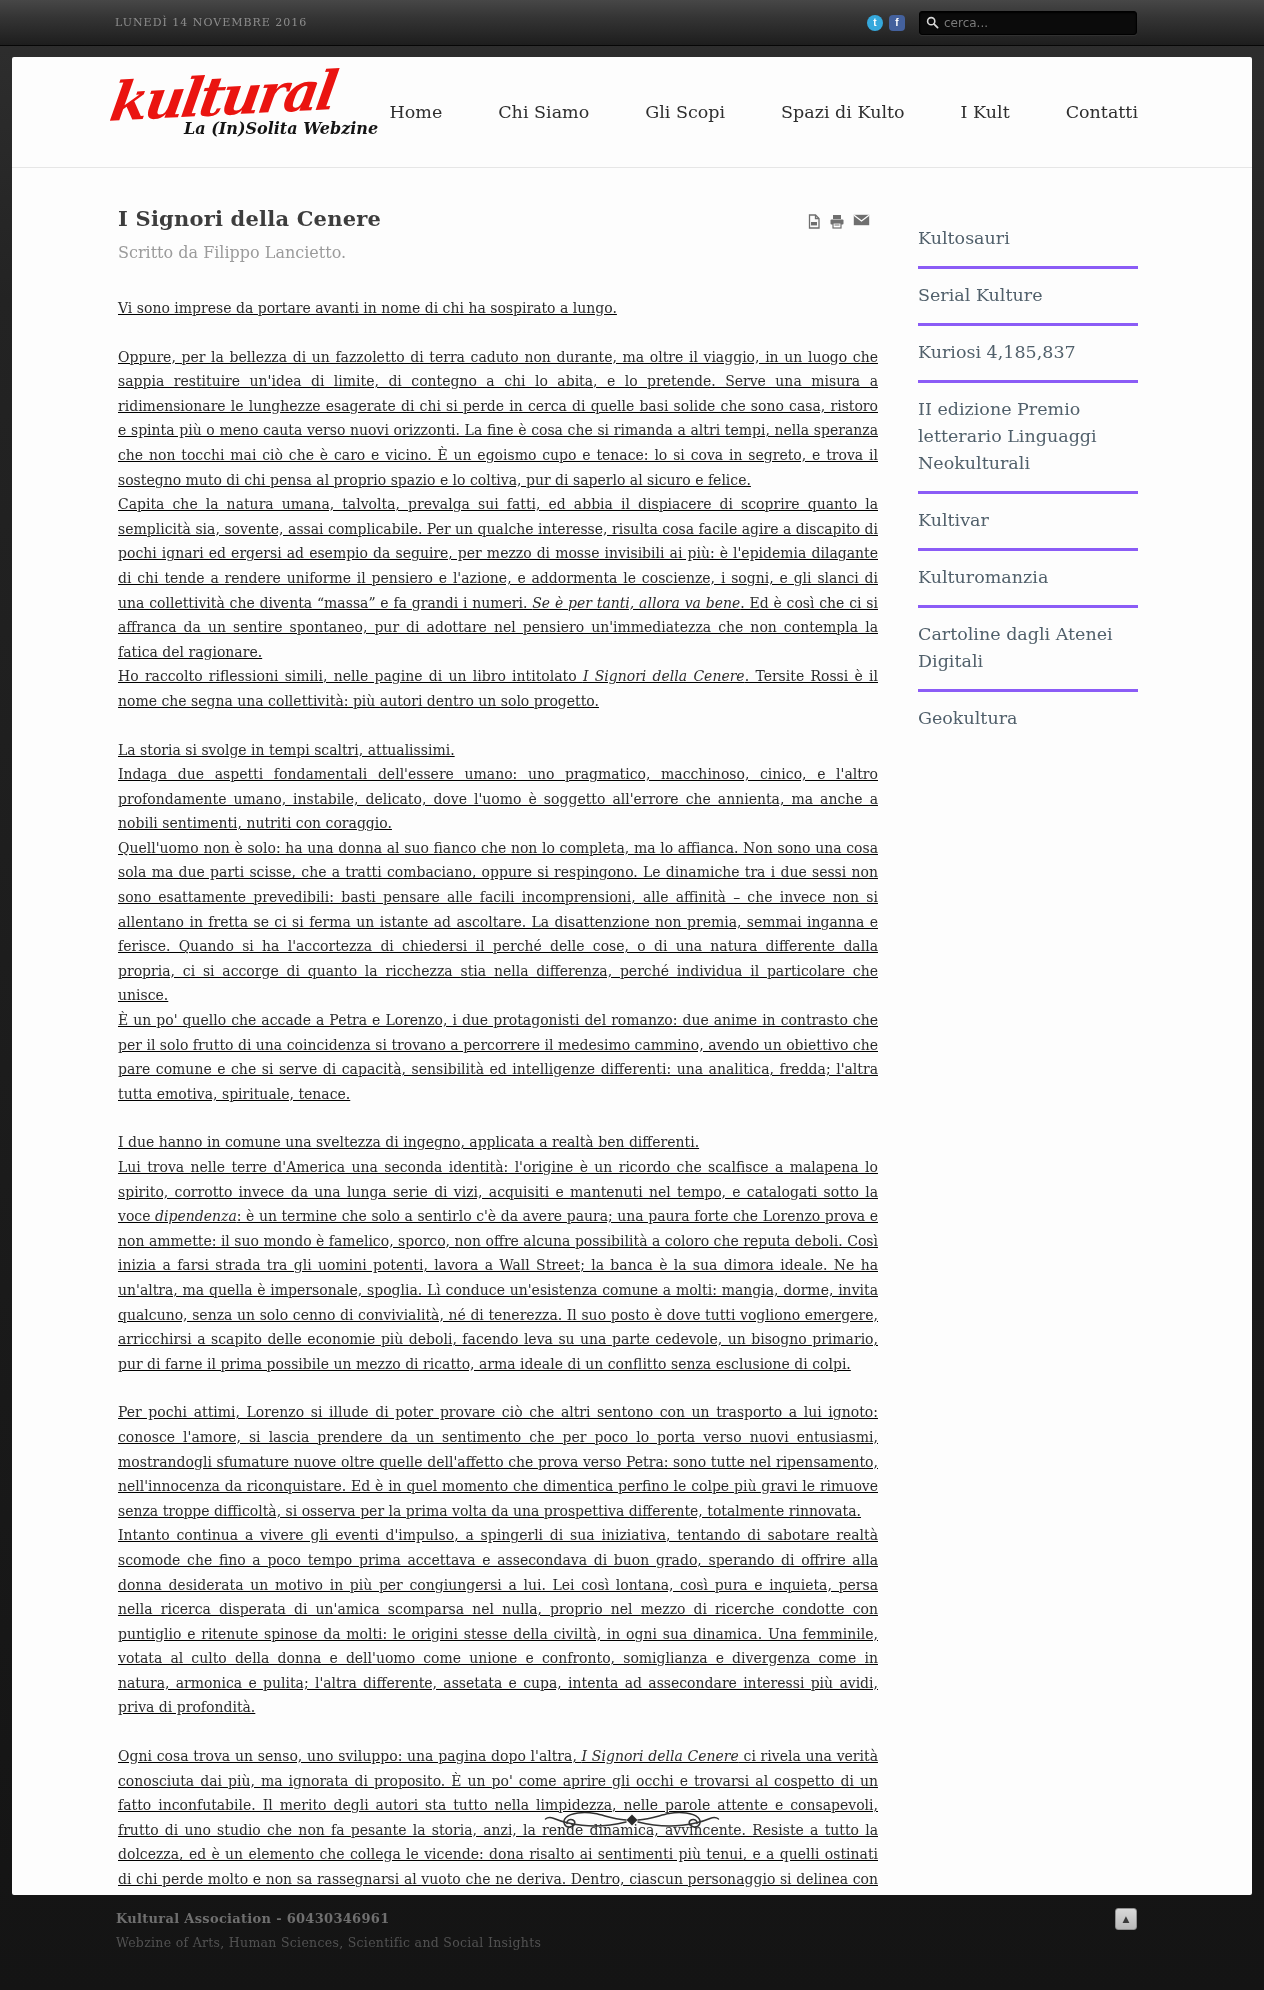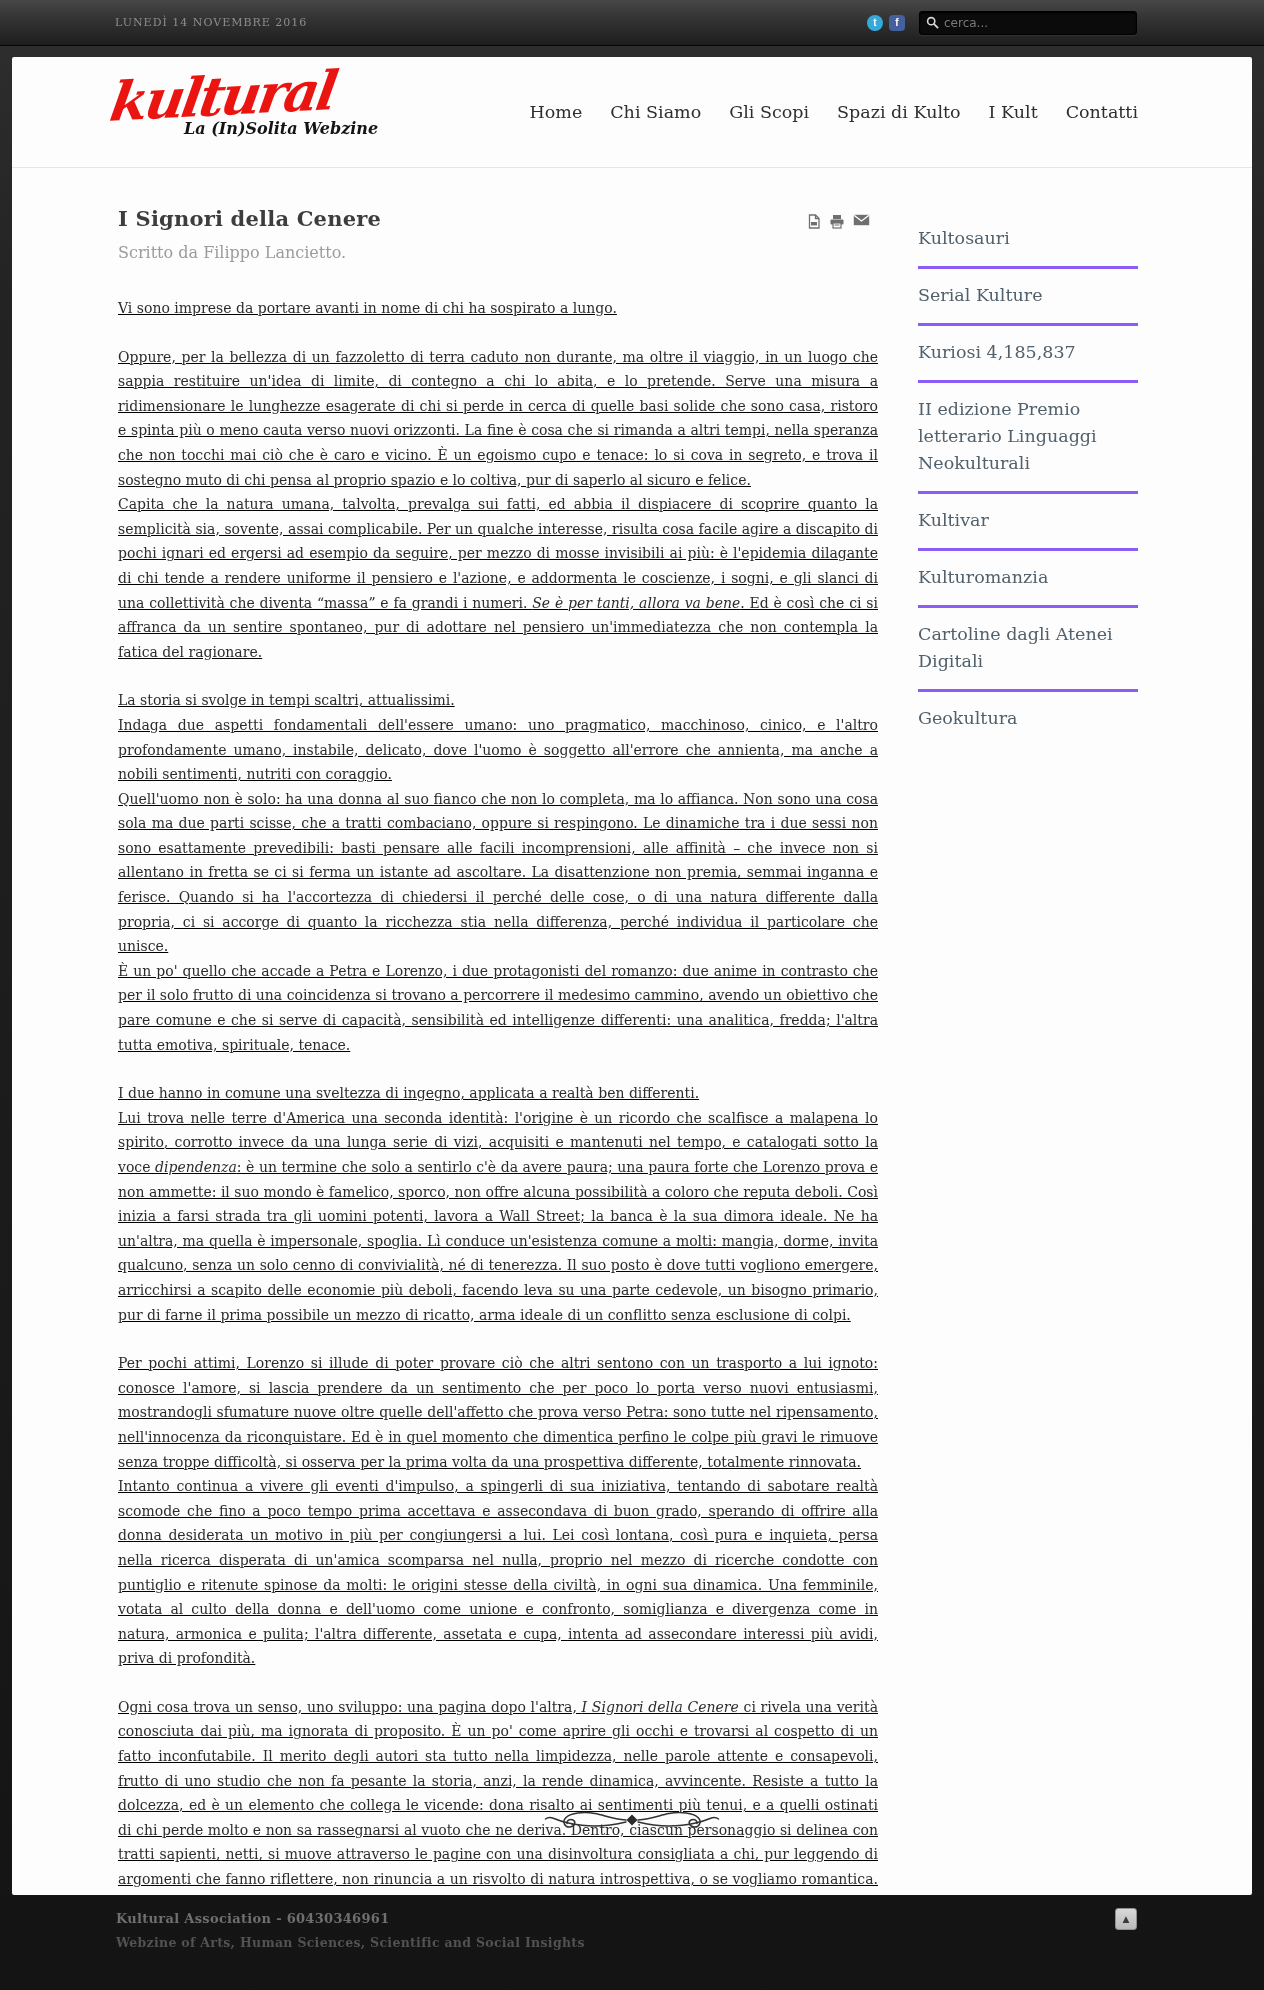--- a/index.html
+++ b/index.html
@@ -64,21 +64,21 @@
     font-size:54px; line-height:1.15; color:#ea1410;
     letter-spacing:-3px;
     transform:skewX(-12deg) rotate(-3deg);
   }
   .logo-tagline {
     font-size:16px; font-weight:700; font-style:italic;
     color:#141414; margin:-8px 0 0 72px; letter-spacing:0;
   }
   .main-nav {
     position:absolute; right:114px; top:50%; transform:translateY(-50%);
-    display:flex; gap:28px;
+    display:flex; gap:56px;
   }
   .nav-link { font-size:17.5px; color:#2e2e2e; cursor:pointer; white-space:nowrap; }
 
   
   .page-body { display:flex; align-items:flex-start; padding:0 114px 0 106px; }
   .main-col { width:760px; flex:none; }
 
   .article-head { padding-top:38px; position:relative; }
   .article-title { font-size:21px; font-weight:700; color:#3d3d3d; letter-spacing:.2px; }
   .article-tools { position:absolute; right:8px; top:46px; display:flex; gap:8px; }
@@ -104,21 +104,21 @@
 
   
   .ornament {
     position:absolute; left:0; right:0; bottom:62px;
     text-align:center; line-height:0;
   }
 
   
   .site-footer { position:relative; padding:16px 127px 0 116px; height:95px; }
   .footer-line1 { color:#6f6f6f; font-size:13px; font-weight:700; letter-spacing:.3px; }
-  .footer-line2 { color:#525252; font-size:12.5px; font-weight:700; margin-top:9px; letter-spacing:.3px; }
+  .footer-line2 { color:#525252; font-size:12.5px; font-weight:400; margin-top:9px; letter-spacing:.3px; }
   .scroll-top {
     position:absolute; right:127px; top:13px;
     width:22px; height:22px; border-radius:3px;
     background:linear-gradient(180deg,#d9d9d9,#b9b9b9);
     border:1px solid #8f8f8f;
     display:flex; align-items:center; justify-content:center;
     cursor:pointer;
   }
   .scroll-top span { font-size:9px; color:#3a3a3a; font-family:"DejaVu Sans","Liberation Sans",sans-serif; }
 </style>
@@ -185,20 +185,21 @@
             </svg>
           </span>
         </div>
         <div class="byline">Scritto da Filippo Lancietto.</div>
       </div>
 
       <div class="body-text" id="article-body">
           <p class="para"><span>Vi sono imprese da portare avanti in nome di chi ha sospirato a lungo.</span></p>
           <p class="para gap"><span>Oppure, per la bellezza di un fazzoletto di terra caduto non durante, ma oltre il viaggio, in un luogo che sappia restituire un'idea di limite, di contegno a chi lo abita, e lo pretende. Serve una misura a ridimensionare le lunghezze esagerate di chi si perde in cerca di quelle basi solide che sono casa, ristoro e spinta più o meno cauta verso nuovi orizzonti. La fine è cosa che si rimanda a altri tempi, nella speranza che non tocchi mai ciò che è caro e vicino. È un egoismo cupo e tenace: lo si cova in segreto, e trova il sostegno muto di chi pensa al proprio spazio e lo coltiva, pur di saperlo al sicuro e felice.</span></p>
           <p class="para"><span>Capita che la natura umana, talvolta, prevalga sui fatti, ed abbia il dispiacere di scoprire quanto la semplicità sia, sovente, assai complicabile. Per un qualche interesse, risulta cosa facile agire a discapito di pochi ignari ed ergersi ad esempio da seguire, per mezzo di mosse invisibili ai più: è l'epidemia dilagante di chi tende a rendere uniforme il pensiero e l'azione, e addormenta le coscienze, i sogni, e gli slanci di una collettività che diventa “massa” e fa grandi i numeri. </span><em>Se è per tanti, allora va bene</em><span>. Ed è così che ci si affranca da un sentire spontaneo, pur di adottare nel pensiero un'immediatezza che non contempla la fatica del ragionare.</span></p>
+          <p class="para"><span>Ho raccolto riflessioni simili, nelle pagine di un libro intitolato </span><em>I Signori della Cenere</em><span>. Tersite Rossi è il nome che segna una collettività: più autori dentro un solo progetto.</span></p>
           <p class="para gap"><span>La storia si svolge in tempi scaltri, attualissimi.</span></p>
           <p class="para"><span>Indaga due aspetti fondamentali dell'essere umano: uno pragmatico, macchinoso, cinico, e l'altro profondamente umano, instabile, delicato, dove l'uomo è soggetto all'errore che annienta, ma anche a nobili sentimenti, nutriti con coraggio.</span></p>
           <p class="para"><span>Quell'uomo non è solo: ha una donna al suo fianco che non lo completa, ma lo affianca. Non sono una cosa sola ma due parti scisse, che a tratti combaciano, oppure si respingono. Le dinamiche tra i due sessi non sono esattamente prevedibili: basti pensare alle facili incomprensioni, alle affinità – che invece non si allentano in fretta se ci si ferma un istante ad ascoltare. La disattenzione non premia, semmai inganna e ferisce. Quando si ha l'accortezza di chiedersi il perché delle cose, o di una natura differente dalla propria, ci si accorge di quanto la ricchezza stia nella differenza, perché individua il particolare che unisce.</span></p>
           <p class="para"><span>È un po' quello che accade a Petra e Lorenzo, i due protagonisti del romanzo: due anime in contrasto che per il solo frutto di una coincidenza si trovano a percorrere il medesimo cammino, avendo un obiettivo che pare comune e che si serve di capacità, sensibilità ed intelligenze differenti: una analitica, fredda; l'altra tutta emotiva, spirituale, tenace.</span></p>
           <p class="para gap"><span>I due hanno in comune una sveltezza di ingegno, applicata a realtà ben differenti.</span></p>
           <p class="para"><span>Lui trova nelle terre d'America una seconda identità: l'origine è un ricordo che scalfisce a malapena lo spirito, corrotto invece da una lunga serie di vizi, acquisiti e mantenuti nel tempo, e catalogati sotto la voce </span><em>dipendenza</em><span>: è un termine che solo a sentirlo c'è da avere paura; una paura forte che Lorenzo prova e non ammette: il suo mondo è famelico, sporco, non offre alcuna possibilità a coloro che reputa deboli. Così inizia a farsi strada tra gli uomini potenti, lavora a Wall Street; la banca è la sua dimora ideale. Ne ha un'altra, ma quella è impersonale, spoglia. Lì conduce un'esistenza comune a molti: mangia, dorme, invita qualcuno, senza un solo cenno di convivialità, né di tenerezza. Il suo posto è dove tutti vogliono emergere, arricchirsi a scapito delle economie più deboli, facendo leva su una parte cedevole, un bisogno primario, pur di farne il prima possibile un mezzo di ricatto, arma ideale di un conflitto senza esclusione di colpi.</span></p>
           <p class="para gap"><span>Per pochi attimi, Lorenzo si illude di poter provare ciò che altri sentono con un trasporto a lui ignoto: conosce l'amore, si lascia prendere da un sentimento che per poco lo porta verso nuovi entusiasmi, mostrandogli sfumature nuove oltre quelle dell'affetto che prova verso Petra: sono tutte nel ripensamento, nell'innocenza da riconquistare. Ed è in quel momento che dimentica perfino le colpe più gravi le rimuove senza troppe difficoltà, si osserva per la prima volta da una prospettiva differente, totalmente rinnovata.</span></p>
           <p class="para"><span>Intanto continua a vivere gli eventi d'impulso, a spingerli di sua iniziativa, tentando di sabotare realtà scomode che fino a poco tempo prima accettava e assecondava di buon grado, sperando di offrire alla donna desiderata un motivo in più per congiungersi a lui. Lei così lontana, così pura e inquieta, persa nella ricerca disperata di un'amica scomparsa nel nulla, proprio nel mezzo di ricerche condotte con puntiglio e ritenute spinose da molti: le origini stesse della civiltà, in ogni sua dinamica. Una femminile, votata al culto della donna e dell'uomo come unione e confronto, somiglianza e divergenza come in natura, armonica e pulita; l'altra differente, assetata e cupa, intenta ad assecondare interessi più avidi, priva di profondità.</span></p>
           <p class="para gap"><span>Ogni cosa trova un senso, uno sviluppo: una pagina dopo l'altra, </span><em>I Signori della Cenere</em><span> ci rivela una verità conosciuta dai più, ma ignorata di proposito. È un po' come aprire gli occhi e trovarsi al cospetto di un fatto inconfutabile. Il merito degli autori sta tutto nella limpidezza, nelle parole attente e consapevoli, frutto di uno studio che non fa pesante la storia, anzi, la rende dinamica, avvincente. Resiste a tutto la dolcezza, ed è un elemento che collega le vicende: dona risalto ai sentimenti più tenui, e a quelli ostinati di chi perde molto e non sa rassegnarsi al vuoto che ne deriva. Dentro, ciascun personaggio si delinea con tratti sapienti, netti, si muove attraverso le pagine con una disinvoltura consigliata a chi, pur leggendo di argomenti che fanno riflettere, non rinuncia a un risvolto di natura introspettiva, o se vogliamo romantica. Tutto, senza esagerare.</span></p>
         </div>

